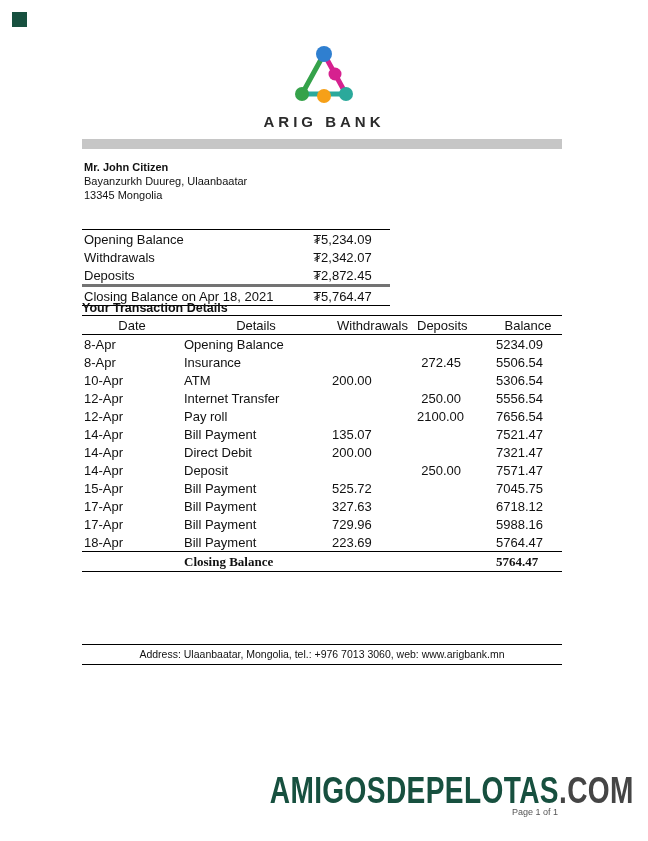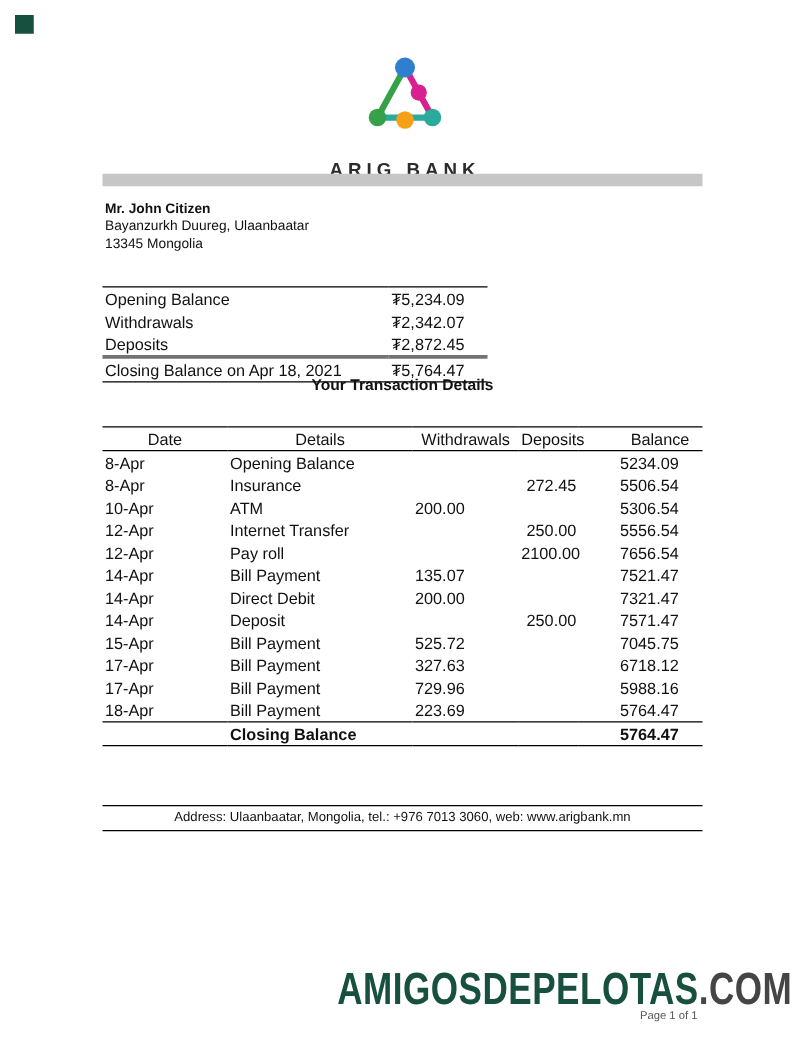--- a/index.html
+++ b/index.html
@@ -20,21 +20,21 @@
     width:15px; height:15px;
     background:#17503f;
   }
 
   .logo-block {
     position:absolute; top:44px; left:0; right:0;
     text-align:center;
   }
   .logo-svg { display:block; margin:0 auto; }
   .bank-name {
-    margin-top:20px;
+    margin-top:5px;
     font-size:15px; font-weight:bold;
     letter-spacing:4px;
     color:#2b2b2b;
   }
 
   .gray-band {
     position:absolute; left:82px; top:139px;
     width:480px; height:10px;
     background:#c6c6c6;
   }
@@ -57,38 +57,38 @@
   }
   .summary-table td.num { text-align:left; padding-right:6px; }
   .summary-table tr.closing td { border-top:3px solid #737373; }
 
   .tx-section {
     position:absolute; left:82px; top:301px;
     width:480px;
   }
   .tx-title {
     font-size:12.5px; font-weight:bold;
-    margin-bottom:26px;
-    text-align:center;
+    margin-bottom:0;
   }
   .tx-table { width:480px; table-layout:fixed; }
   .tx-table col.c-date { width:100px; }
   .tx-table col.c-details { width:148px; }
   .tx-table col.c-wd { width:85px; }
   .tx-table col.c-dep { width:48px; }
   .tx-table col.c-bal { width:99px; }
   .tx-table th {
     font-weight:normal; text-align:center;
     border-top:1px solid #000; border-bottom:1px solid #000;
   }
   .tx-table th.num-right, .tx-table td.num-right { text-align:right; }
   .tx-table td.col-bal, .tx-table th.col-bal { padding-left:33px; }
   .tx-table tr.closing td {
     border-top:1px solid #000; border-bottom:1px solid #000;
     font-weight:bold;
+    font-family:Liberation Serif, serif;
   }
 
   .footer-band {
     position:absolute; left:82px; top:644px;
     width:480px;
     border-top:1px solid #000; border-bottom:1px solid #000;
     text-align:center;
     font-size:10.5px;
     padding:3px 0 4px 0;
     color:#111;

